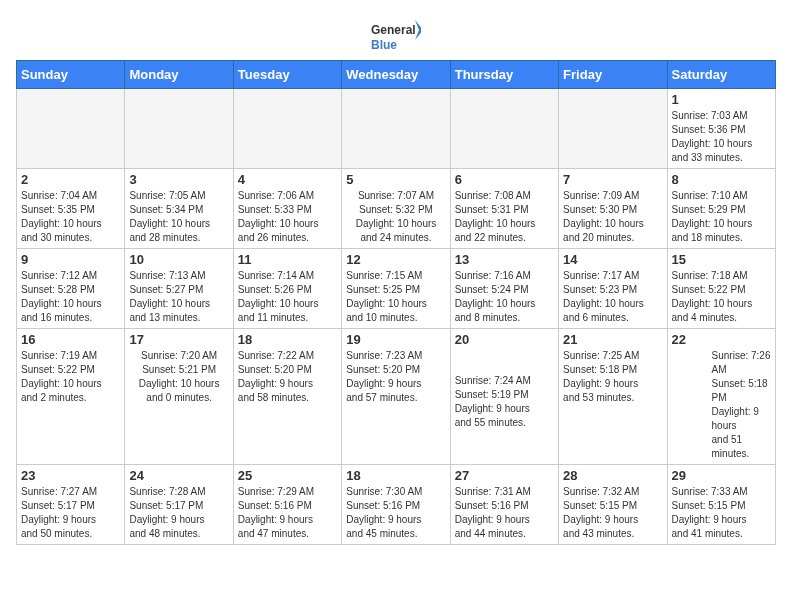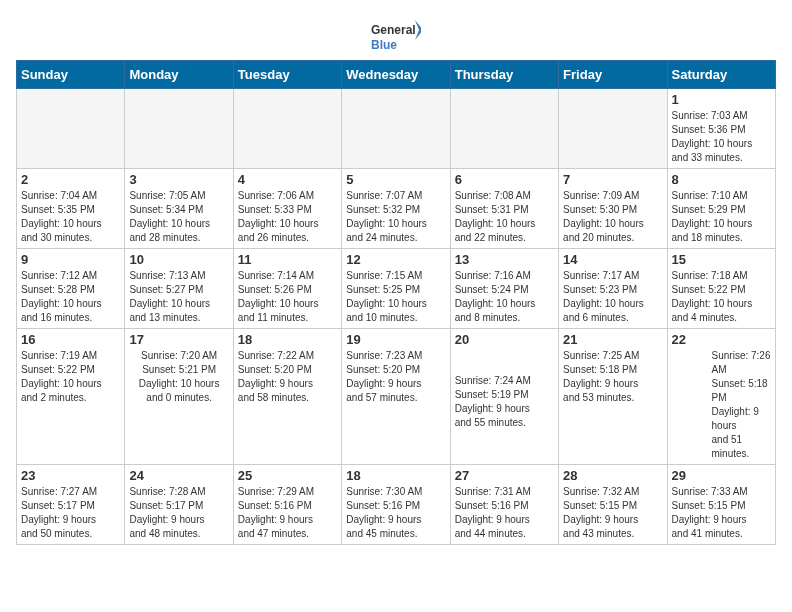--- a/index.html
+++ b/index.html
@@ -33,21 +33,21 @@
       font-size: 14px;
       color: #555;
     }
     .calendar {
       width: 100%;
       border-collapse: collapse;
       table-layout: fixed;
       border: 1px solid #ccc;
     }
     .calendar th {
-      background: #0369a1;
+      background: #3b82f6;
       color: #fff;
       font-size: 13px;
       font-weight: bold;
       padding: 6px 4px;
       text-align: left;
       border: 1px solid #2d6aa0;
     }
     .calendar td {
       vertical-align: top;
       border: 1px solid #ccc;
@@ -138,21 +138,21 @@
         </td>
         <td>
           <span class="day-number">4</span>
           <div class="day-info" style="white-space: pre-line;">Sunrise: 7:06 AM
 Sunset: 5:33 PM
 Daylight: 10 hours
 and 26 minutes.</div>
         </td>
         <td>
           <span class="day-number">5</span>
-          <div class="day-info" style="white-space: pre-line;">Sunrise: 7:07 AM
+          <div class="day-info" style="white-space: pre-line; text-align: center;">Sunrise: 7:07 AM
 Sunset: 5:32 PM
 Daylight: 10 hours
 and 24 minutes.</div>
         </td>
         <td>
           <span class="day-number">6</span>
           <div class="day-info" style="white-space: pre-line;">Sunrise: 7:08 AM
 Sunset: 5:31 PM
 Daylight: 10 hours
 and 22 minutes.</div>

